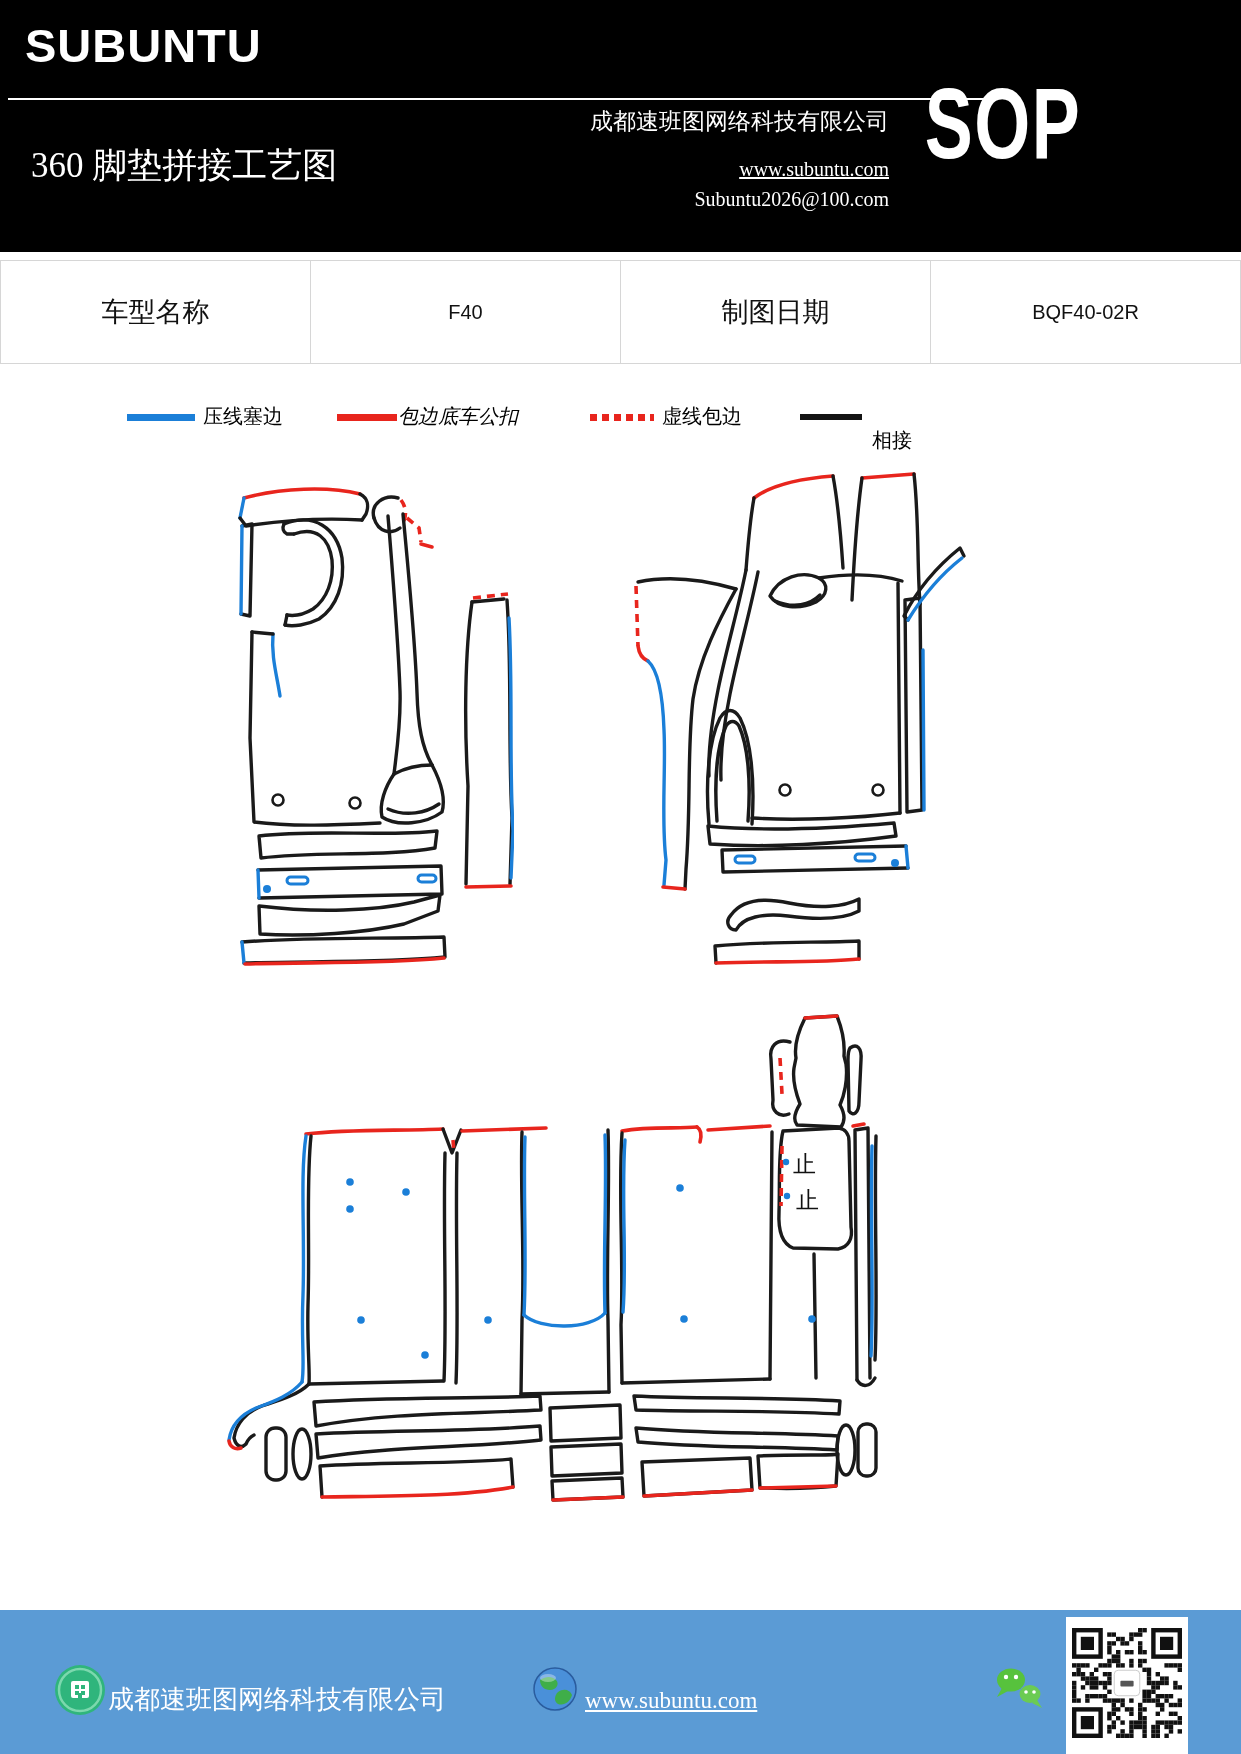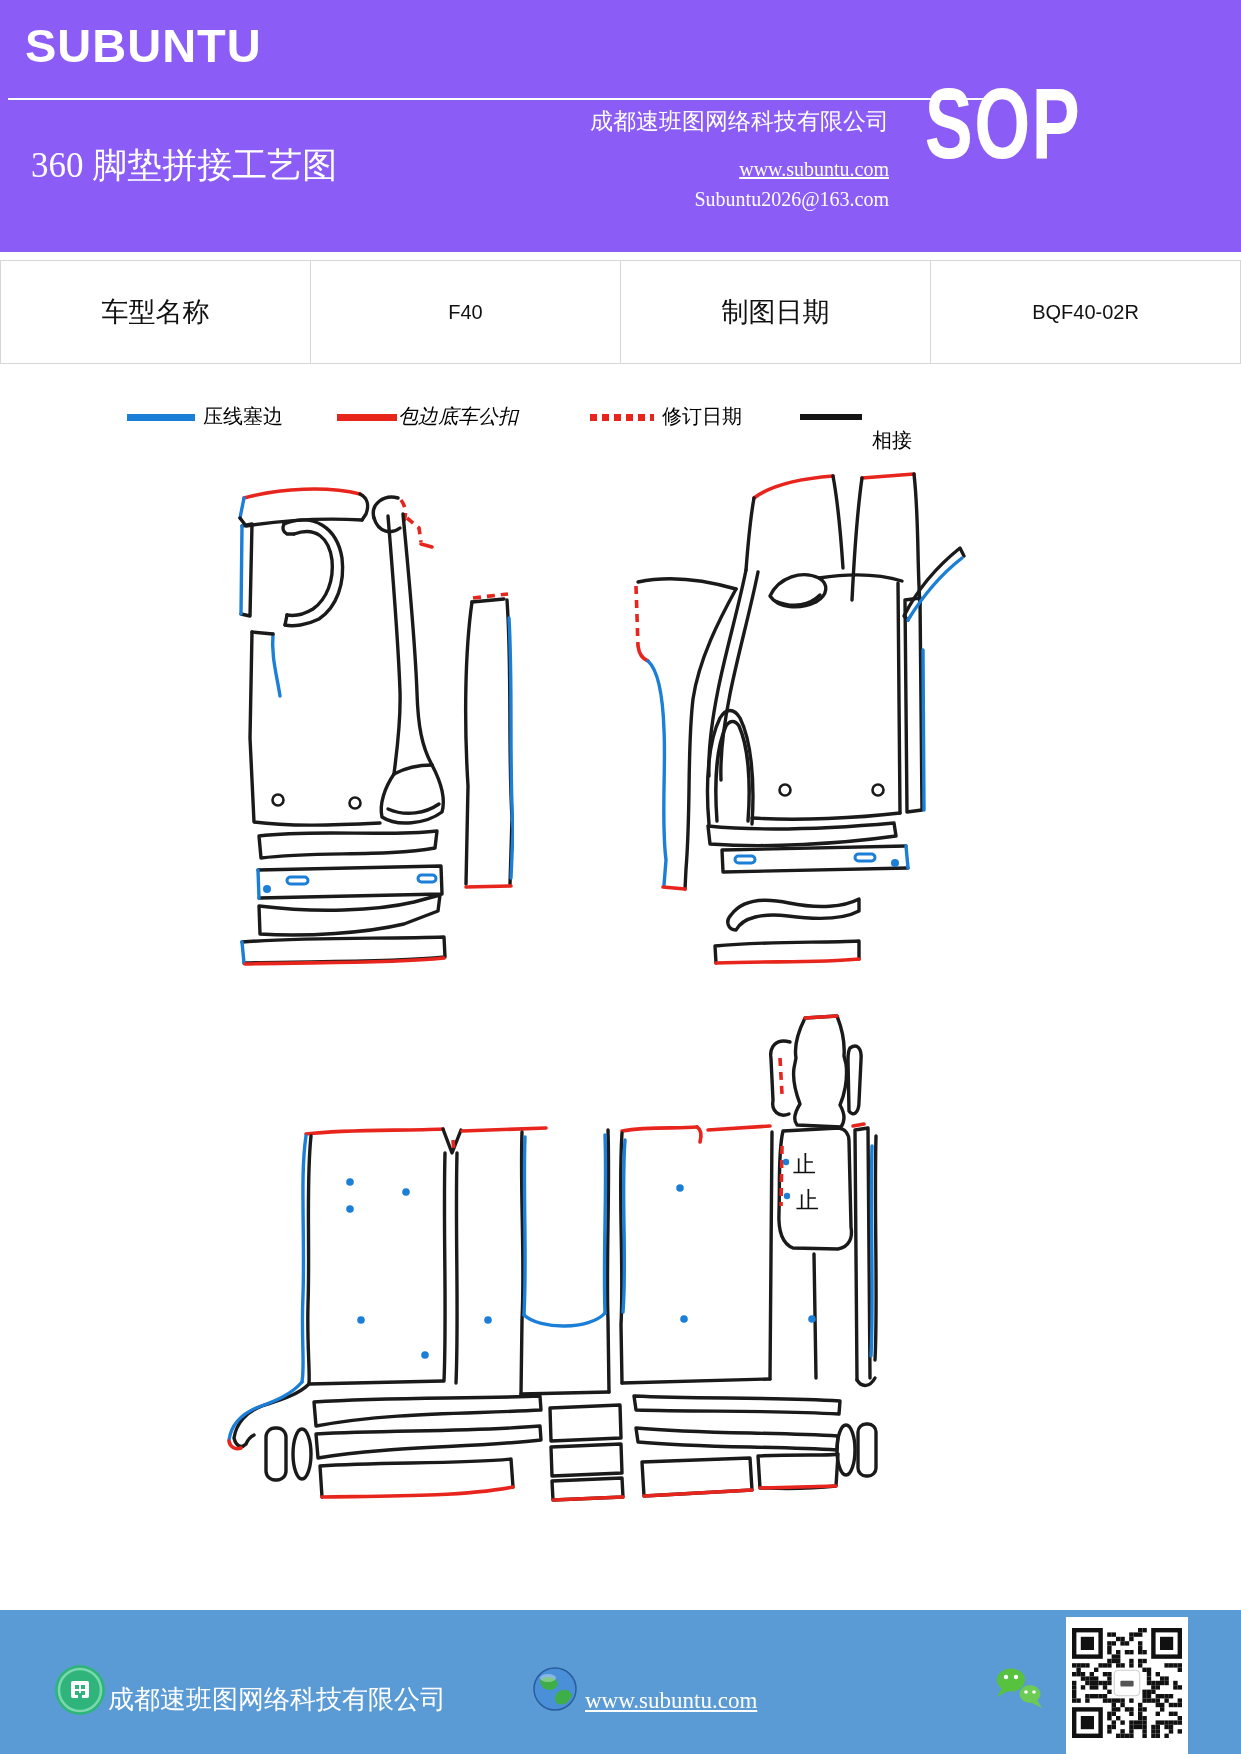--- a/index.html
+++ b/index.html
@@ -1,21 +1,21 @@
 <!DOCTYPE html>
 <html><head>
 <meta charset="utf-8">
 <style>
   html,body{margin:0;padding:0;background:#888;}
   .page{position:relative;width:1241px;height:1754px;margin:0 auto;background:#fff;
         font-family:"Liberation Sans",sans-serif;overflow:hidden;}
   .abs{position:absolute;}
 
   
-  .hdr{position:absolute;left:0;top:0;width:1241px;height:252px;background:#8b5cf6;color:#fff;text-decoration:underline;}
+  .hdr{position:absolute;left:0;top:0;width:1241px;height:252px;background:#000000;color:#fff;text-decoration:underline;}
   .brand{position:absolute;left:25px;top:18px;font-size:47px;font-weight:800;letter-spacing:1px;
          font-family:"Liberation Sans",sans-serif;}
   .hrule{position:absolute;left:8px;top:98px;width:985px;height:2px;background:#fff;}
   .doc-title{position:absolute;left:31px;top:142px;font-size:35px;font-family:"Liberation Serif",serif;}
   .hco{position:absolute;right:352px;top:106px;font-size:23px;font-family:"Liberation Serif",serif;white-space:nowrap;}
   .hweb{position:absolute;right:352px;top:158px;font-size:20px;font-family:"Liberation Serif",serif;
         text-decoration:underline;white-space:nowrap;}
   .hmail{position:absolute;right:352px;top:188px;font-size:20px;font-family:"Liberation Serif",serif;white-space:nowrap;}
   .sop{position:absolute;right:160px;top:66px;font-size:100px;font-weight:800;letter-spacing:2px;
        transform:scaleX(.72);transform-origin:right top;}
@@ -59,42 +59,42 @@
 <body>
 
 <div class="page">
 
   <div class="hdr">
     <div class="brand">SUBUNTU</div>
     <div class="hrule"></div>
     <div class="doc-title">360 脚垫拼接工艺图</div>
     <div class="hco">成都速班图网络科技有限公司</div>
     <div class="hweb">www.subuntu.com</div>
-    <div class="hmail">Subuntu2026@163.com</div>
+    <div class="hmail">Subuntu2026@100.com</div>
     <div class="sop">SOP</div>
   </div>
 
   <table class="itable">
     <tbody>
         <tr>
       <td class="lab">车型名称</td>
       <td class="val">F40</td>
       <td class="lab">制图日期</td>
       <td class="val">BQF40-02R</td>
     </tr>
   </tbody>
     </table>
 
   <div>
     <div class="sw sw-blue"></div>
     <div class="lg-label" style="left:203px;">压线塞边</div>
     <div class="sw sw-red"></div>
     <div class="lg-label" style="left:398px;font-style:italic;">包边底车公扣</div>
     <div class="sw sw-dash"></div>
-    <div class="lg-label" style="left:662px;">修订日期</div>
+    <div class="lg-label" style="left:662px;">虚线包边</div>
     <div class="sw sw-black"></div>
     <div class="lg-label" style="left:872px;margin-top:24px;">相接</div>
   </div>
 
   <svg class="abs" style="left:236px;top:486px;" width="278" height="484" viewBox="0 0 278 484">
     <g>
       <path class="r" d="M8,12 C45,2 92,0 124,8"></path>
       <path class="b" d="M8,12 L4,32"></path>
       <path class="k" d="M4,32 L10,40 C48,34 92,32 126,34"></path>
       <path class="k" d="M124,8 C132,12 133,20 130,28 L126,34"></path>

